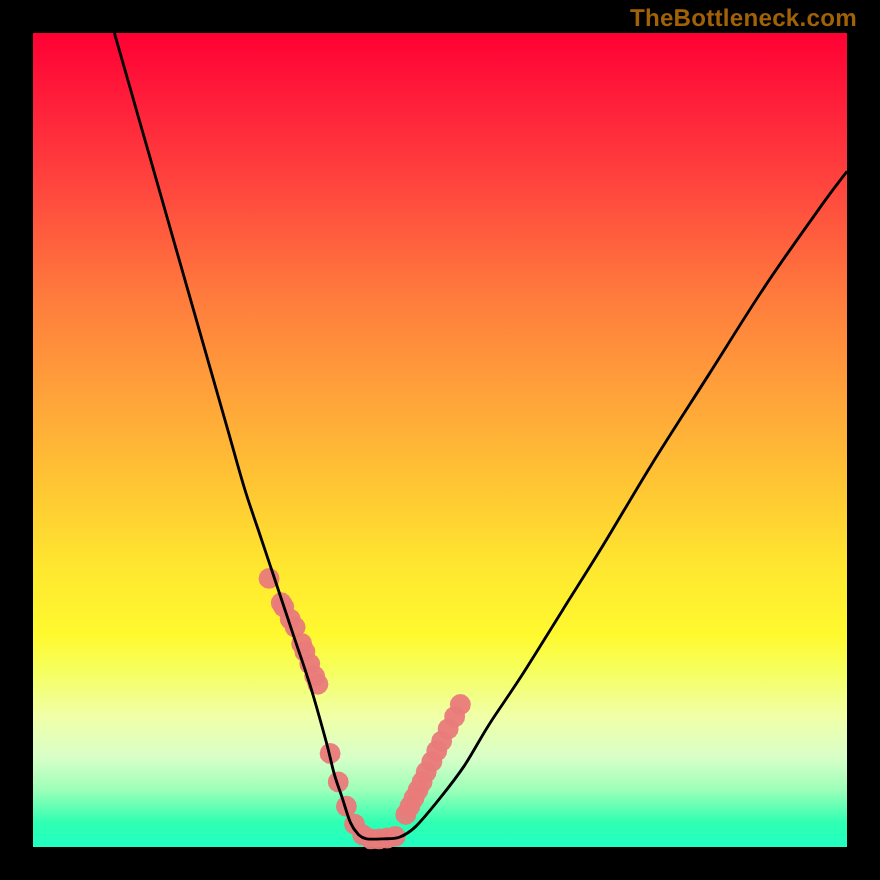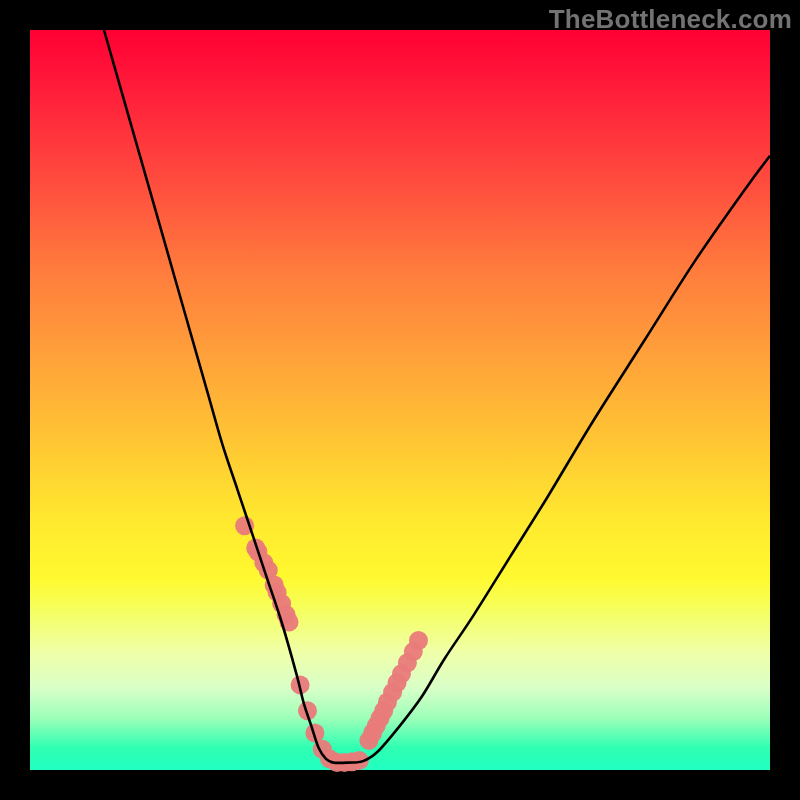--- a/index.html
+++ b/index.html
@@ -39,23 +39,23 @@
       #f0ffa8 84%,
       #d8ffc8 89%,
       #9cffb8 93%,
       #2fffb2 97%,
       #21ffc2 100%
     );
   }
   .watermark {
     position: absolute;
     top: 4px;
-    right: 8px;
-    color: #737373;
-    font-size: 26px;
+    right: 21px;
+    color: #a16207;
+    font-size: 22px;
     font-weight: bold;
     letter-spacing: 0.2px;
     user-select: none;
   }
   svg.curve {
     position: absolute;
     top: 0;
     left: 0;
     width: 740px;
     height: 740px;

